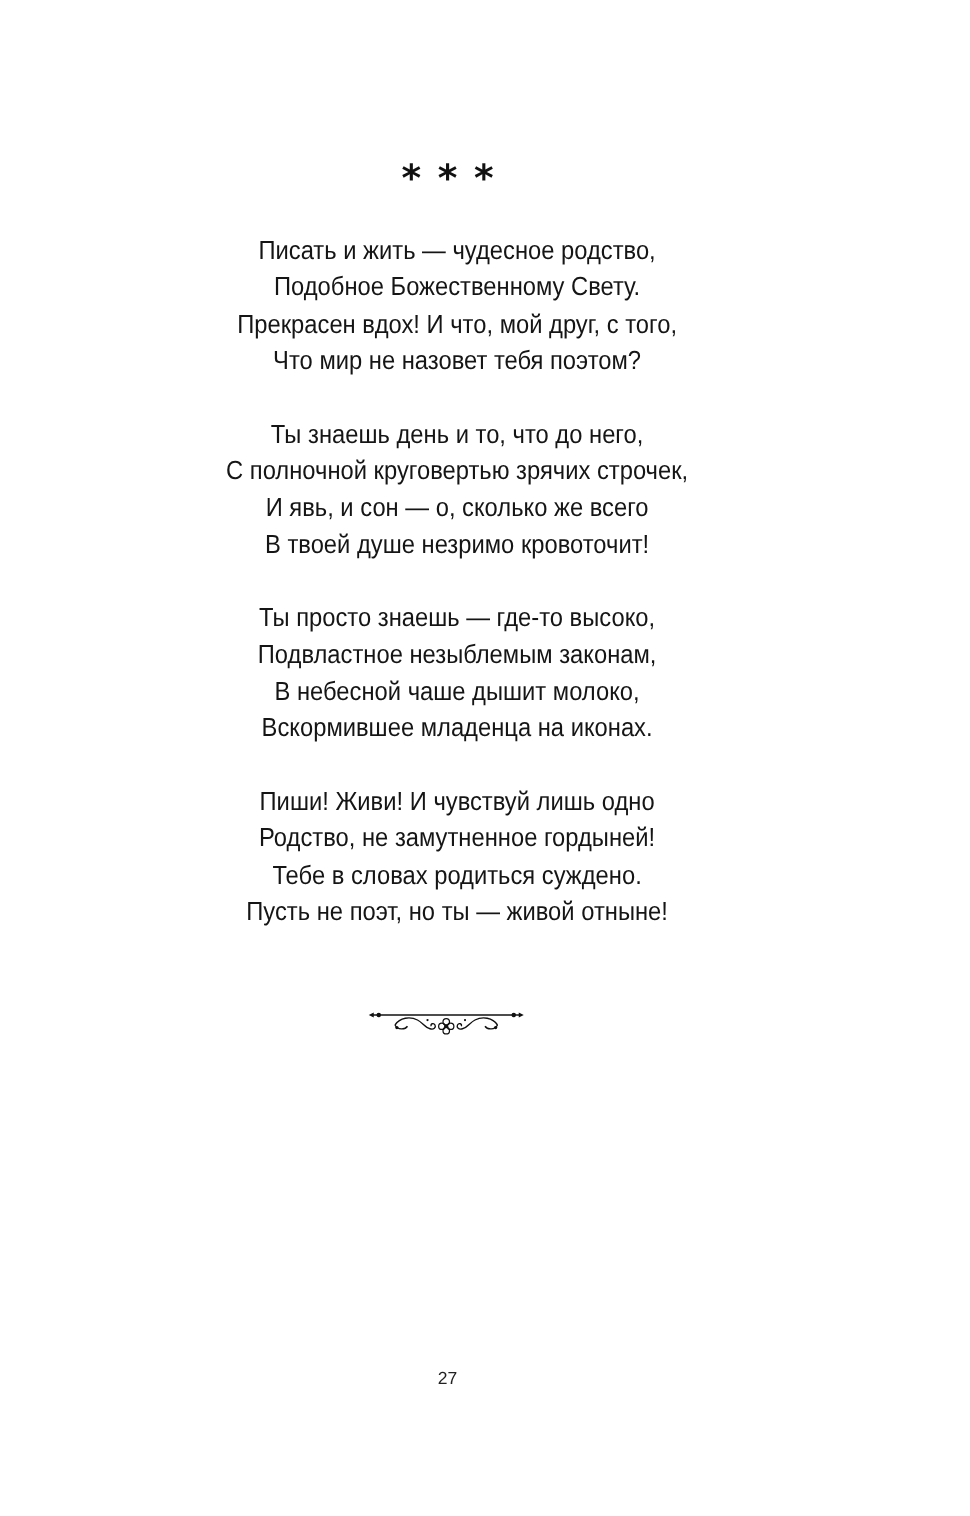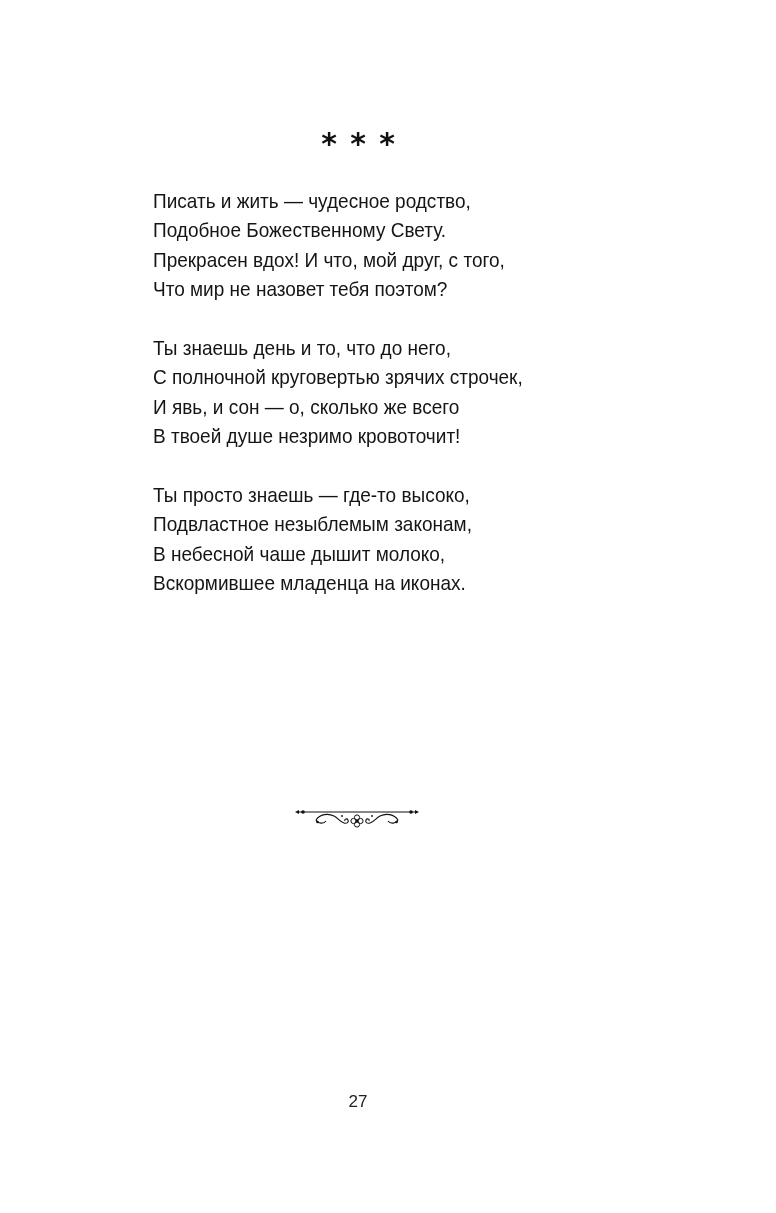--- a/index.html
+++ b/index.html
@@ -41,20 +41,21 @@
     text-align: center;
   }
   .poem {
     position: absolute;
     left: 153px;
     top: 186px;
     width: 470px;
   }
   .stanza {
     margin: 0 0 29.4px 0;
+    text-align: center;
   }
   .line {
     display: block;
     height: 29.4px;
     line-height: 29.4px;
     font-size: 21px;
     white-space: nowrap;
     transform-origin: 0 50%;
     transform: scaleX(0.905);
     color: #151515;
@@ -65,21 +66,21 @@
     top: 802px;
     width: 126px;
     height: 30px;
   }
   .page-number {
     position: absolute;
     left: 0;
     width: 716px;
     top: 1091px;
     text-align: center;
-    font-size: 17px;
+    font-size: 14px;
     line-height: 22px;
     color: #222;
   }
 </style>
 </head>
 <body>
 
 <div class="page">
 
   <div class="asterisks">
@@ -97,20 +98,26 @@
       <span class="line">Ты знаешь день и то, что до него,</span>
       <span class="line">С полночной круговертью зрячих строчек,</span>
       <span class="line">И явь, и сон — о, сколько же всего</span>
       <span class="line">В твоей душе незримо кровоточит!</span>
     </div>
     <div class="stanza">
       <span class="line">Ты просто знаешь — где-то высоко,</span>
       <span class="line">Подвластное незыблемым законам,</span>
       <span class="line">В небесной чаше дышит молоко,</span>
       <span class="line">Вскормившее младенца на иконах.</span>
+    </div>
+    <div class="stanza">
+      <span class="line">Пиши! Живи! И чувствуй лишь одно</span>
+      <span class="line">Родство, не замутненное гордыней!</span>
+      <span class="line">Тебе в словах родиться суждено.</span>
+      <span class="line">Пусть не поэт, но ты — живой отныне!</span>
     </div>
   </div>
 
   <div class="ornament">
     <svg width="126" height="30" viewBox="0 0 126 30" xmlns="http://www.w3.org/2000/svg">
 
       <line x1="3" y1="10" x2="123" y2="10" stroke="#111" stroke-width="1.2"></line>
 
       <path d="M1 10 L5 8 L5 12 Z" fill="#111"></path>
       <circle cx="9" cy="10" r="1.8" fill="#111"></circle>

